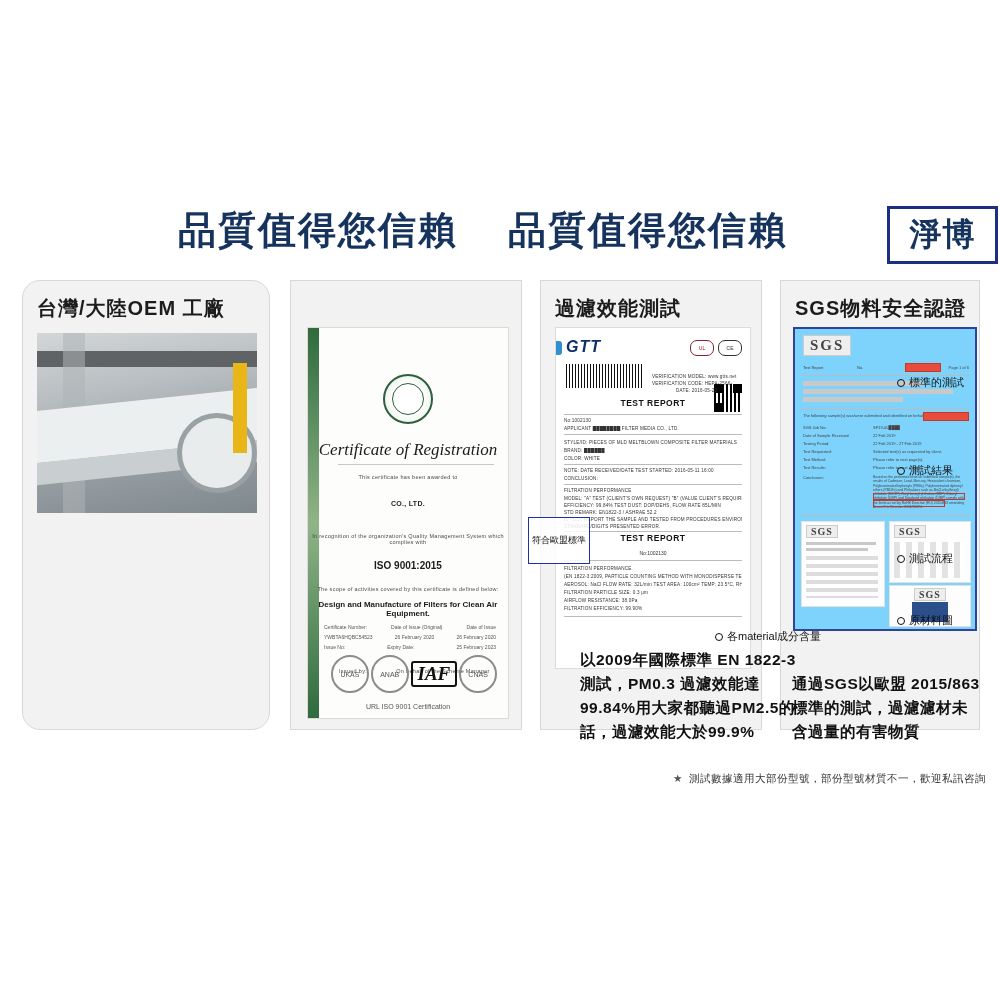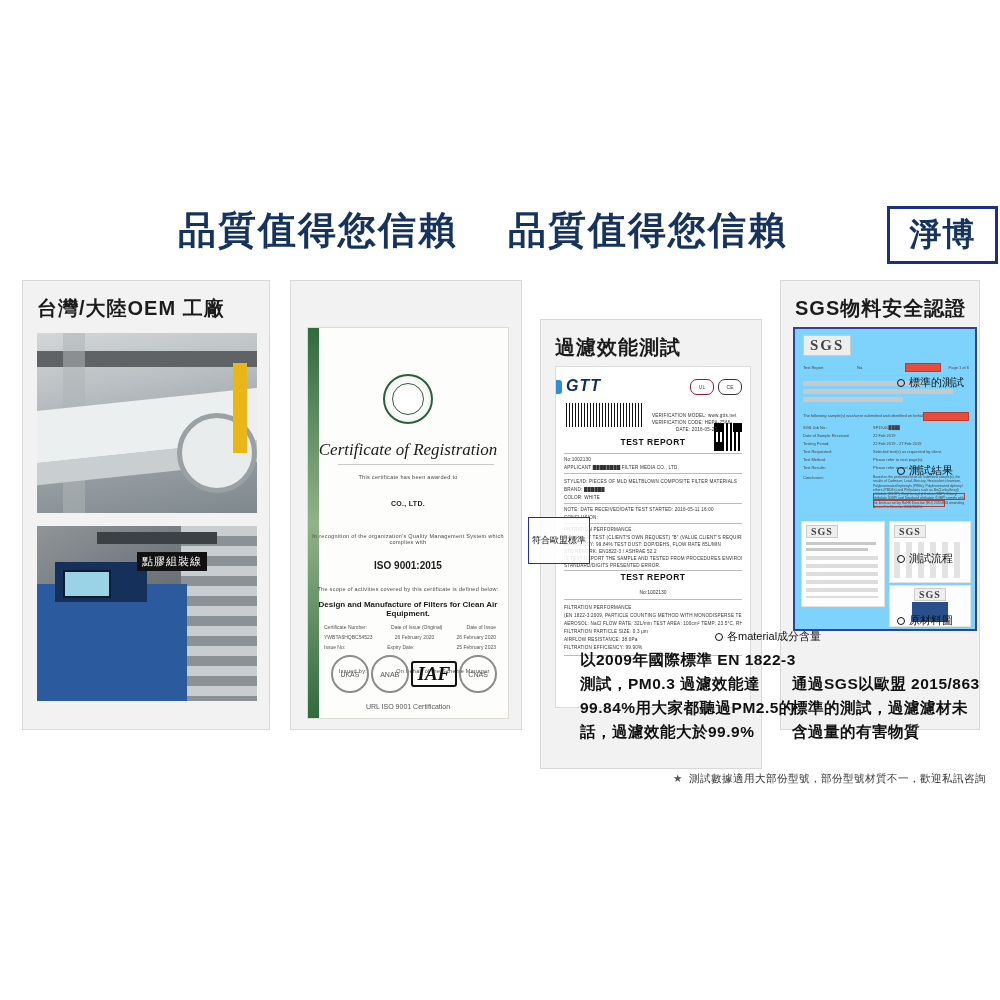--- a/index.html
+++ b/index.html
@@ -80,23 +80,23 @@
     border: 1px solid #d8d8d8;
     box-sizing: border-box;
   }
   .panel .cap {
     font-size: 20px;
     font-weight: 700;
     color: #1c1c1c;
     padding: 14px 0 0 14px;
     letter-spacing: 1px;
   }
-  .p1 { left: 0px;   width: 248px; }
+  .p1 { left: 0px;   width: 248px; border-radius: 18px; }
   .p2 { left: 268px; width: 232px; }
-  .p3 { left: 518px; width: 222px; margin-top: 39px; }
+  .p3 { left: 518px; width: 222px; }
   .p4 { left: 758px; width: 200px; }
 
   
   .photo {
     position: absolute;
     background: #6d7377;
     overflow: hidden;
   }
   .photo-top {
     left: 14px; top: 52px; width: 220px; height: 180px;
@@ -363,28 +363,20 @@
 
     <div class="photo photo-top">
       <div class="pt-bar"></div>
       <div class="pt-bar2"></div>
       <div class="pt-belt"></div>
       <div class="pt-belt2"></div>
       <div class="pt-roller"></div>
       <div class="pt-yellow"></div>
     </div>
 
-    <div class="photo photo-bottom">
-      <div class="pb-rack"></div>
-      <div class="pb-blue"></div>
-      <div class="pb-blue2"></div>
-      <div class="pb-screen"></div>
-      <div class="pb-arm"></div>
-      <div class="pb-label">點膠組裝線</div>
-    </div>
   </div>
 
   <div class="panel p2">
 
     <div class="cert">
       <div class="cert-bar"></div>
       <div class="cert-seal"></div>
 
       <div class="cert-title">Certificate of Registration</div>
       <div class="cert-line" style="left:30px;right:14px;top:136px;"></div>

